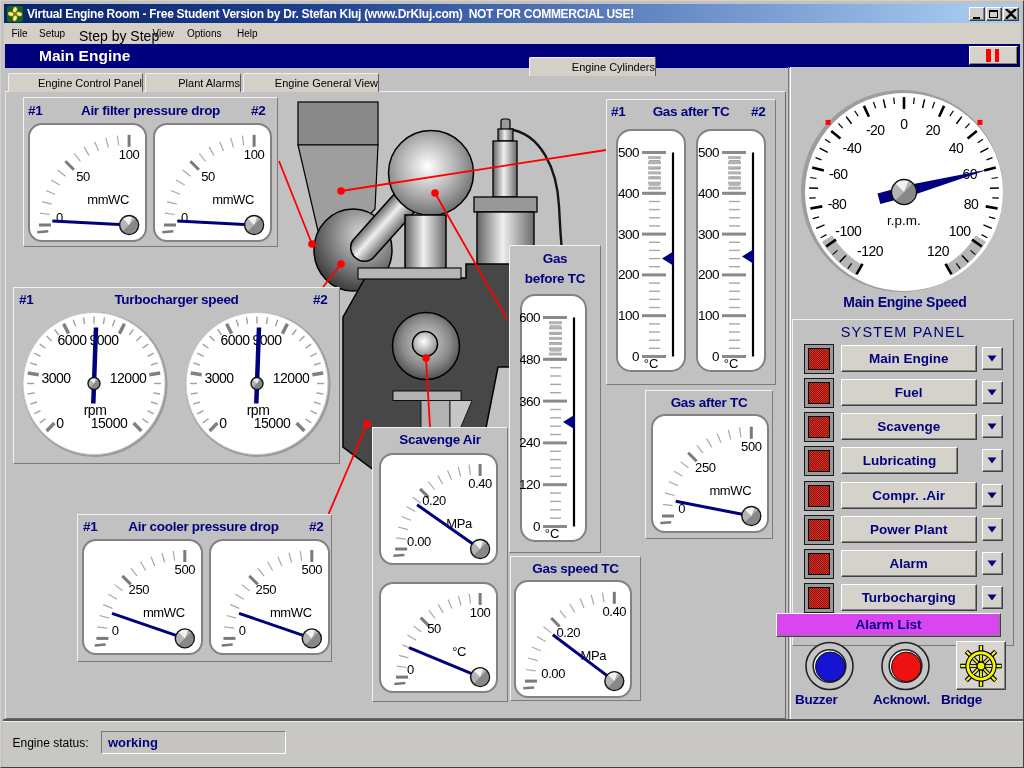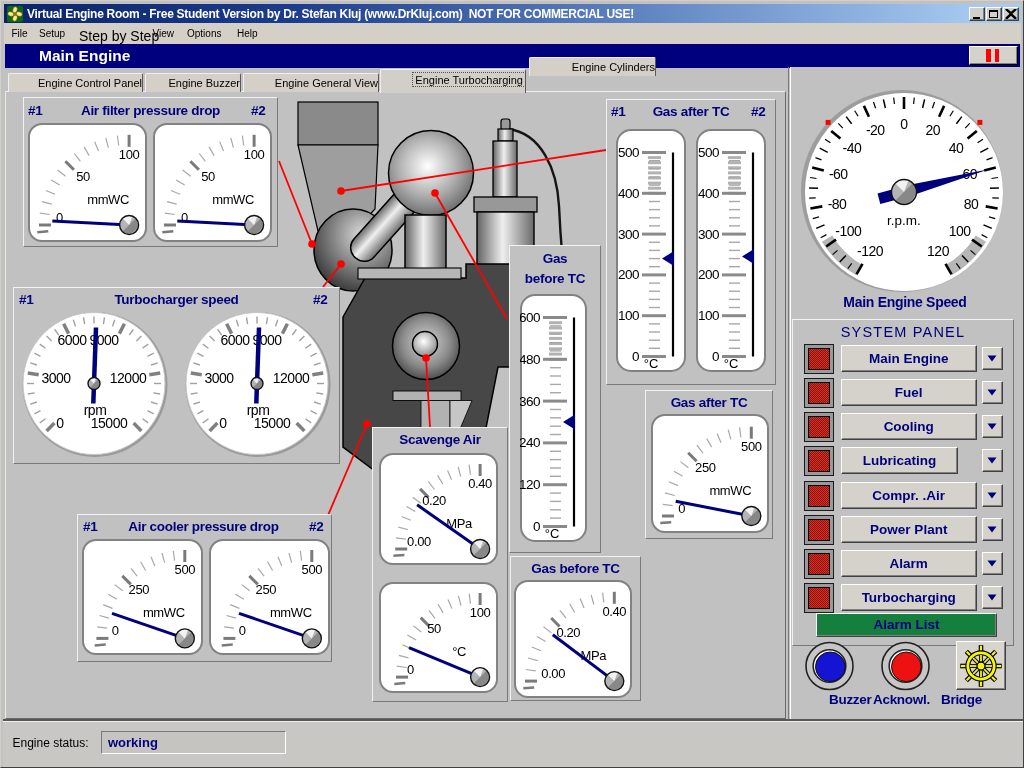--- a/index.html
+++ b/index.html
@@ -43,24 +43,23 @@
 <div class="abs" style="left:236px;top:26.5px;font-size:10px;color:#000">Help</div>
 <div class="abs" style="left:4px;top:43px;width:1015px;height:23.5px;background:#00007e"></div>
 <div class="abs" style="left:38px;top:46px;color:#fff;font-weight:bold;font-size:15.5px">Main Engine</div>
 <div class="btn" style="left:968px;top:44.5px;width:49px;height:19.5px;border-right-color:#000;border-bottom-color:#000"></div>
 <div class="abs" style="left:985px;top:48px;width:4.5px;height:13px;background:#f00"></div>
 <div class="abs" style="left:993.5px;top:48px;width:4.5px;height:13px;background:#f00"></div>
 <div class="abs" style="left:4px;top:90px;width:781px;height:628px;background:#c1c1c1;border-top:1.5px solid #f0f0f0;border-left:1px solid #e8e8e8;border-right:1.5px solid #6a6a6a;border-bottom:1.5px solid #6a6a6a"></div>
 <div class="abs" style="left:789px;top:66px;width:230px;height:652px;background:#c1c1c1;border-left:1.5px solid #fff"></div>
 <div class="abs" style="left:786.5px;top:66px;width:1.5px;height:652px;background:#7a7a7a"></div>
 <div class="tab" style="left:7px;top:71.5px;width:135px;height:19px;line-height:19px">Engine Control Panel</div>
-<div class="tab" style="left:144px;top:71.5px;width:96px;height:19px;line-height:19px">Engine Buzzer</div>
+<div class="tab" style="left:144px;top:71.5px;width:96px;height:19px;line-height:19px">Plant Alarms</div>
 <div class="tab" style="left:242px;top:71.5px;width:136px;height:19px;line-height:19px">Engine General View</div>
 <div class="tab" style="left:528px;top:56px;width:127px;height:19px;line-height:19px">Engine Cylinders</div>
-<div class="tab" style="left:379px;top:67.5px;width:146px;height:24px;line-height:21px;background:#d2cfc8;border-bottom:none;z-index:3"><span style="outline:1px dotted #555;padding:0.5px 2px">Engine Turbocharging</span></div>
 <svg class="abs" style="left:0;top:0;z-index:1" width="1024" height="768" viewBox="0 0 1024 768">
       <defs>
 <radialGradient id="gsph" cx="46%" cy="42%" r="68%">
           <stop offset="0%" stop-color="#ffffff"></stop>
           <stop offset="50%" stop-color="#b0b0b0"></stop>
           <stop offset="100%" stop-color="#565656"></stop>
         </radialGradient>
 <radialGradient id="gblob" cx="62%" cy="32%" r="78%">
           <stop offset="0%" stop-color="#dcdcdc"></stop>
           <stop offset="50%" stop-color="#828282"></stop>
@@ -377,21 +376,21 @@
         <text x="55.1" y="51.1" text-anchor="middle" style="font-size:13px;letter-spacing:-0.4px;fill:#000">50</text>
         <text x="28.1" y="91.6" text-anchor="start" style="font-size:13px;letter-spacing:-0.4px;fill:#000">0</text>
         <text x="80.1" y="74.1" text-anchor="middle" style="font-size:13px;letter-spacing:-0.4px;fill:#000">°C</text>
         <line x1="101.1" y1="95.1" x2="30" y2="65.7" stroke="#00007e" stroke-width="3"></line>
         <circle cx="101.1" cy="95.1" r="9.5" fill="#b4b4b4"></circle>
         <path d="M 94.5 101.8 A 9.5 9.5 0 0 0 107.8 88.5 L 101.1 95.1 Z" fill="#888"></path>
         <path d="M 94.5 88.5 A 9.5 9.5 0 0 1 104.5 86.3 L 101.1 95.1 Z" fill="#f2f2f2"></path>
         <circle cx="101.1" cy="95.1" r="9.5" fill="none" stroke="#111" stroke-width="1.4"></circle>
       </svg>
 <div class="panel" style="left:509px;top:555px;width:131px;height:145px"></div>
-<div class="ptitle" style="left:509px;top:560px;width:131px;text-align:center;">Gas before TC</div>
+<div class="ptitle" style="left:509px;top:560px;width:131px;text-align:center;">Gas speed TC</div>
 <svg style="position:absolute;left:513px;top:579px" width="118" height="118" viewBox="0 0 118 118">
         <rect x="1" y="1" width="116" height="116" rx="13" fill="#fff" stroke="#828282" stroke-width="2"></rect>
         <line x1="23" y1="101.1" x2="11" y2="101.1" stroke="#7a7a7a" stroke-width="3"></line>
         <line x1="21.7" y1="90.8" x2="11.8" y2="89.5" stroke="#a8a8a8" stroke-width="1.2"></line>
         <line x1="23.7" y1="80.6" x2="14" y2="78" stroke="#a8a8a8" stroke-width="1.2"></line>
         <line x1="27" y1="70.8" x2="17.8" y2="67" stroke="#a8a8a8" stroke-width="1.2"></line>
         <line x1="31.6" y1="61.5" x2="23" y2="56.5" stroke="#a8a8a8" stroke-width="1.2"></line>
         <line x1="37.4" y1="52.9" x2="29.5" y2="46.8" stroke="#a8a8a8" stroke-width="1.2"></line>
         <line x1="45.6" y1="46.5" x2="37.2" y2="38" stroke="#7a7a7a" stroke-width="3"></line>
         <line x1="52" y1="38.2" x2="45.9" y2="30.3" stroke="#a8a8a8" stroke-width="1.2"></line>
@@ -672,21 +671,21 @@
 <svg class="abs" style="left:986px;top:354px;z-index:5" width="10" height="7" viewBox="0 0 10 7">
         <polygon points="0.5,0.5 9.5,0.5 5,6.5" fill="#00007e"></polygon>
       </svg>
 <div class="abs" style="left:803.5px;top:378.1px;width:28px;height:28px;background:#e12c22;border:3px solid #9a9a9a;outline:1px solid #1a1a1a;box-shadow:inset 0 0 0 1px #000;background-image:linear-gradient(45deg,rgba(40,0,0,.5) 25%,transparent 25%,transparent 75%,rgba(40,0,0,.5) 75%),linear-gradient(45deg,rgba(40,0,0,.5) 25%,transparent 25%,transparent 75%,rgba(40,0,0,.5) 75%);background-size:2px 2px;background-position:0 0,1px 1px"></div>
 <div class="btn btxt" style="left:840px;top:378.1px;width:135.5px;height:27px;line-height:25px">Fuel</div>
 <div class="btn" style="left:981px;top:380.1px;width:21px;height:23px"></div>
 <svg class="abs" style="left:986px;top:388.1px;z-index:5" width="10" height="7" viewBox="0 0 10 7">
         <polygon points="0.5,0.5 9.5,0.5 5,6.5" fill="#00007e"></polygon>
       </svg>
 <div class="abs" style="left:803.5px;top:412.3px;width:28px;height:28px;background:#e12c22;border:3px solid #9a9a9a;outline:1px solid #1a1a1a;box-shadow:inset 0 0 0 1px #000;background-image:linear-gradient(45deg,rgba(40,0,0,.5) 25%,transparent 25%,transparent 75%,rgba(40,0,0,.5) 75%),linear-gradient(45deg,rgba(40,0,0,.5) 25%,transparent 25%,transparent 75%,rgba(40,0,0,.5) 75%);background-size:2px 2px;background-position:0 0,1px 1px"></div>
-<div class="btn btxt" style="left:840px;top:412.3px;width:135.5px;height:27px;line-height:25px">Cooling</div>
+<div class="btn btxt" style="left:840px;top:412.3px;width:135.5px;height:27px;line-height:25px">Scavenge</div>
 <div class="btn" style="left:981px;top:414.3px;width:21px;height:23px"></div>
 <svg class="abs" style="left:986px;top:422.3px;z-index:5" width="10" height="7" viewBox="0 0 10 7">
         <polygon points="0.5,0.5 9.5,0.5 5,6.5" fill="#00007e"></polygon>
       </svg>
 <div class="abs" style="left:803.5px;top:446.4px;width:28px;height:28px;background:#e12c22;border:3px solid #9a9a9a;outline:1px solid #1a1a1a;box-shadow:inset 0 0 0 1px #000;background-image:linear-gradient(45deg,rgba(40,0,0,.5) 25%,transparent 25%,transparent 75%,rgba(40,0,0,.5) 75%),linear-gradient(45deg,rgba(40,0,0,.5) 25%,transparent 25%,transparent 75%,rgba(40,0,0,.5) 75%);background-size:2px 2px;background-position:0 0,1px 1px"></div>
 <div class="btn btxt" style="left:840px;top:446.4px;width:117px;height:27px;line-height:25px">Lubricating</div>
 <div class="btn" style="left:981px;top:448.4px;width:21px;height:23px"></div>
 <svg class="abs" style="left:986px;top:456.4px;z-index:5" width="10" height="7" viewBox="0 0 10 7">
         <polygon points="0.5,0.5 9.5,0.5 5,6.5" fill="#00007e"></polygon>
       </svg>
@@ -707,21 +706,21 @@
 <div class="btn" style="left:981px;top:550.9px;width:21px;height:23px"></div>
 <svg class="abs" style="left:986px;top:558.9px;z-index:5" width="10" height="7" viewBox="0 0 10 7">
         <polygon points="0.5,0.5 9.5,0.5 5,6.5" fill="#00007e"></polygon>
       </svg>
 <div class="abs" style="left:803.5px;top:583px;width:28px;height:28px;background:#e12c22;border:3px solid #9a9a9a;outline:1px solid #1a1a1a;box-shadow:inset 0 0 0 1px #000;background-image:linear-gradient(45deg,rgba(40,0,0,.5) 25%,transparent 25%,transparent 75%,rgba(40,0,0,.5) 75%),linear-gradient(45deg,rgba(40,0,0,.5) 25%,transparent 25%,transparent 75%,rgba(40,0,0,.5) 75%);background-size:2px 2px;background-position:0 0,1px 1px"></div>
 <div class="btn btxt" style="left:840px;top:583px;width:135.5px;height:27px;line-height:25px">Turbocharging</div>
 <div class="btn" style="left:981px;top:585px;width:21px;height:23px"></div>
 <svg class="abs" style="left:986px;top:593px;z-index:5" width="10" height="7" viewBox="0 0 10 7">
         <polygon points="0.5,0.5 9.5,0.5 5,6.5" fill="#00007e"></polygon>
       </svg>
-<div class="btn btxt" style="left:815px;top:612px;width:181px;height:24px;line-height:22px;background:#15803d">Alarm List</div>
+<div class="btn btxt" style="left:775px;top:612px;width:225px;height:24px;line-height:22px;background:#d946ef">Alarm List</div>
 <svg class="abs" style="left:789px;top:630px;z-index:4" width="230" height="85" viewBox="0 0 230 85">
         <circle cx="39.5" cy="35" r="23.5" fill="#c6c6c6" stroke="#222" stroke-width="1.6"></circle>
         <circle cx="39.5" cy="35" r="16.3" fill="#fff" stroke="#222" stroke-width="1.6"></circle>
         <circle cx="40.3" cy="35.8" r="14.8" fill="#1414d2" stroke="#111" stroke-width="1"></circle>
         <circle cx="115.5" cy="35" r="23.5" fill="#c6c6c6" stroke="#222" stroke-width="1.6"></circle>
         <circle cx="115.5" cy="35" r="16.3" fill="#fff" stroke="#222" stroke-width="1.6"></circle>
         <circle cx="116.3" cy="35.8" r="14.8" fill="#ee1111" stroke="#111" stroke-width="1"></circle>
       </svg>
 <div class="btn" style="left:955px;top:640px;width:50px;height:49px;background:#d8d5ce"></div>
 <svg class="abs" style="left:958px;top:643px" width="44" height="44" viewBox="0 0 44 44">
@@ -754,21 +753,21 @@
         <line x1="25" y1="22" x2="33" y2="22" stroke="#f6f600" stroke-width="1.8"></line>
         <line x1="24.1" y1="24.1" x2="29.8" y2="29.8" stroke="#f6f600" stroke-width="1.8"></line>
         <line x1="22" y1="25" x2="22" y2="33" stroke="#f6f600" stroke-width="1.8"></line>
         <line x1="19.9" y1="24.1" x2="14.2" y2="29.8" stroke="#f6f600" stroke-width="1.8"></line>
         <line x1="19" y1="22" x2="11" y2="22" stroke="#f6f600" stroke-width="1.8"></line>
         <line x1="19.9" y1="19.9" x2="14.2" y2="14.2" stroke="#f6f600" stroke-width="1.8"></line>
         <line x1="22" y1="19" x2="22" y2="11" stroke="#f6f600" stroke-width="1.8"></line>
         <line x1="24.1" y1="19.9" x2="29.8" y2="14.2" stroke="#f6f600" stroke-width="1.8"></line>
         <circle cx="22" cy="22" r="4" fill="#f6f600" stroke="#000" stroke-width="1.3"></circle>
       </svg>
-<div class="ptitle" style="left:828px;top:691px;font-size:13.5px">Buzzer</div>
+<div class="ptitle" style="left:794px;top:691px;font-size:13.5px">Buzzer</div>
 <div class="ptitle" style="left:872px;top:691px;font-size:13.5px">Acknowl.</div>
 <div class="ptitle" style="left:940px;top:691px;font-size:13.5px">Bridge</div>
 </div>
 <div class="abs" style="left:2px;top:720.5px;width:1020px;height:45px;background:#c8c7c3"></div>
 <div class="abs" style="left:2px;top:718px;width:1020px;height:1.5px;background:#565656"></div>
 <div class="abs" style="left:2px;top:719.5px;width:1020px;height:1px;background:#efefef"></div>
 <div class="abs" style="left:11.5px;top:735px;font-size:12px;color:#000">Engine status:</div>
 <div class="abs" style="left:100px;top:729.5px;width:185px;height:23.5px;background:#c5c4c0;border-top:1.5px solid #7a7a7a;border-left:1.5px solid #7a7a7a;border-right:1.5px solid #fff;border-bottom:1.5px solid #fff"></div>
 <div class="abs" style="left:107px;top:733.5px;font-size:13px;font-weight:bold;color:#00007e">working</div>
 </div>

